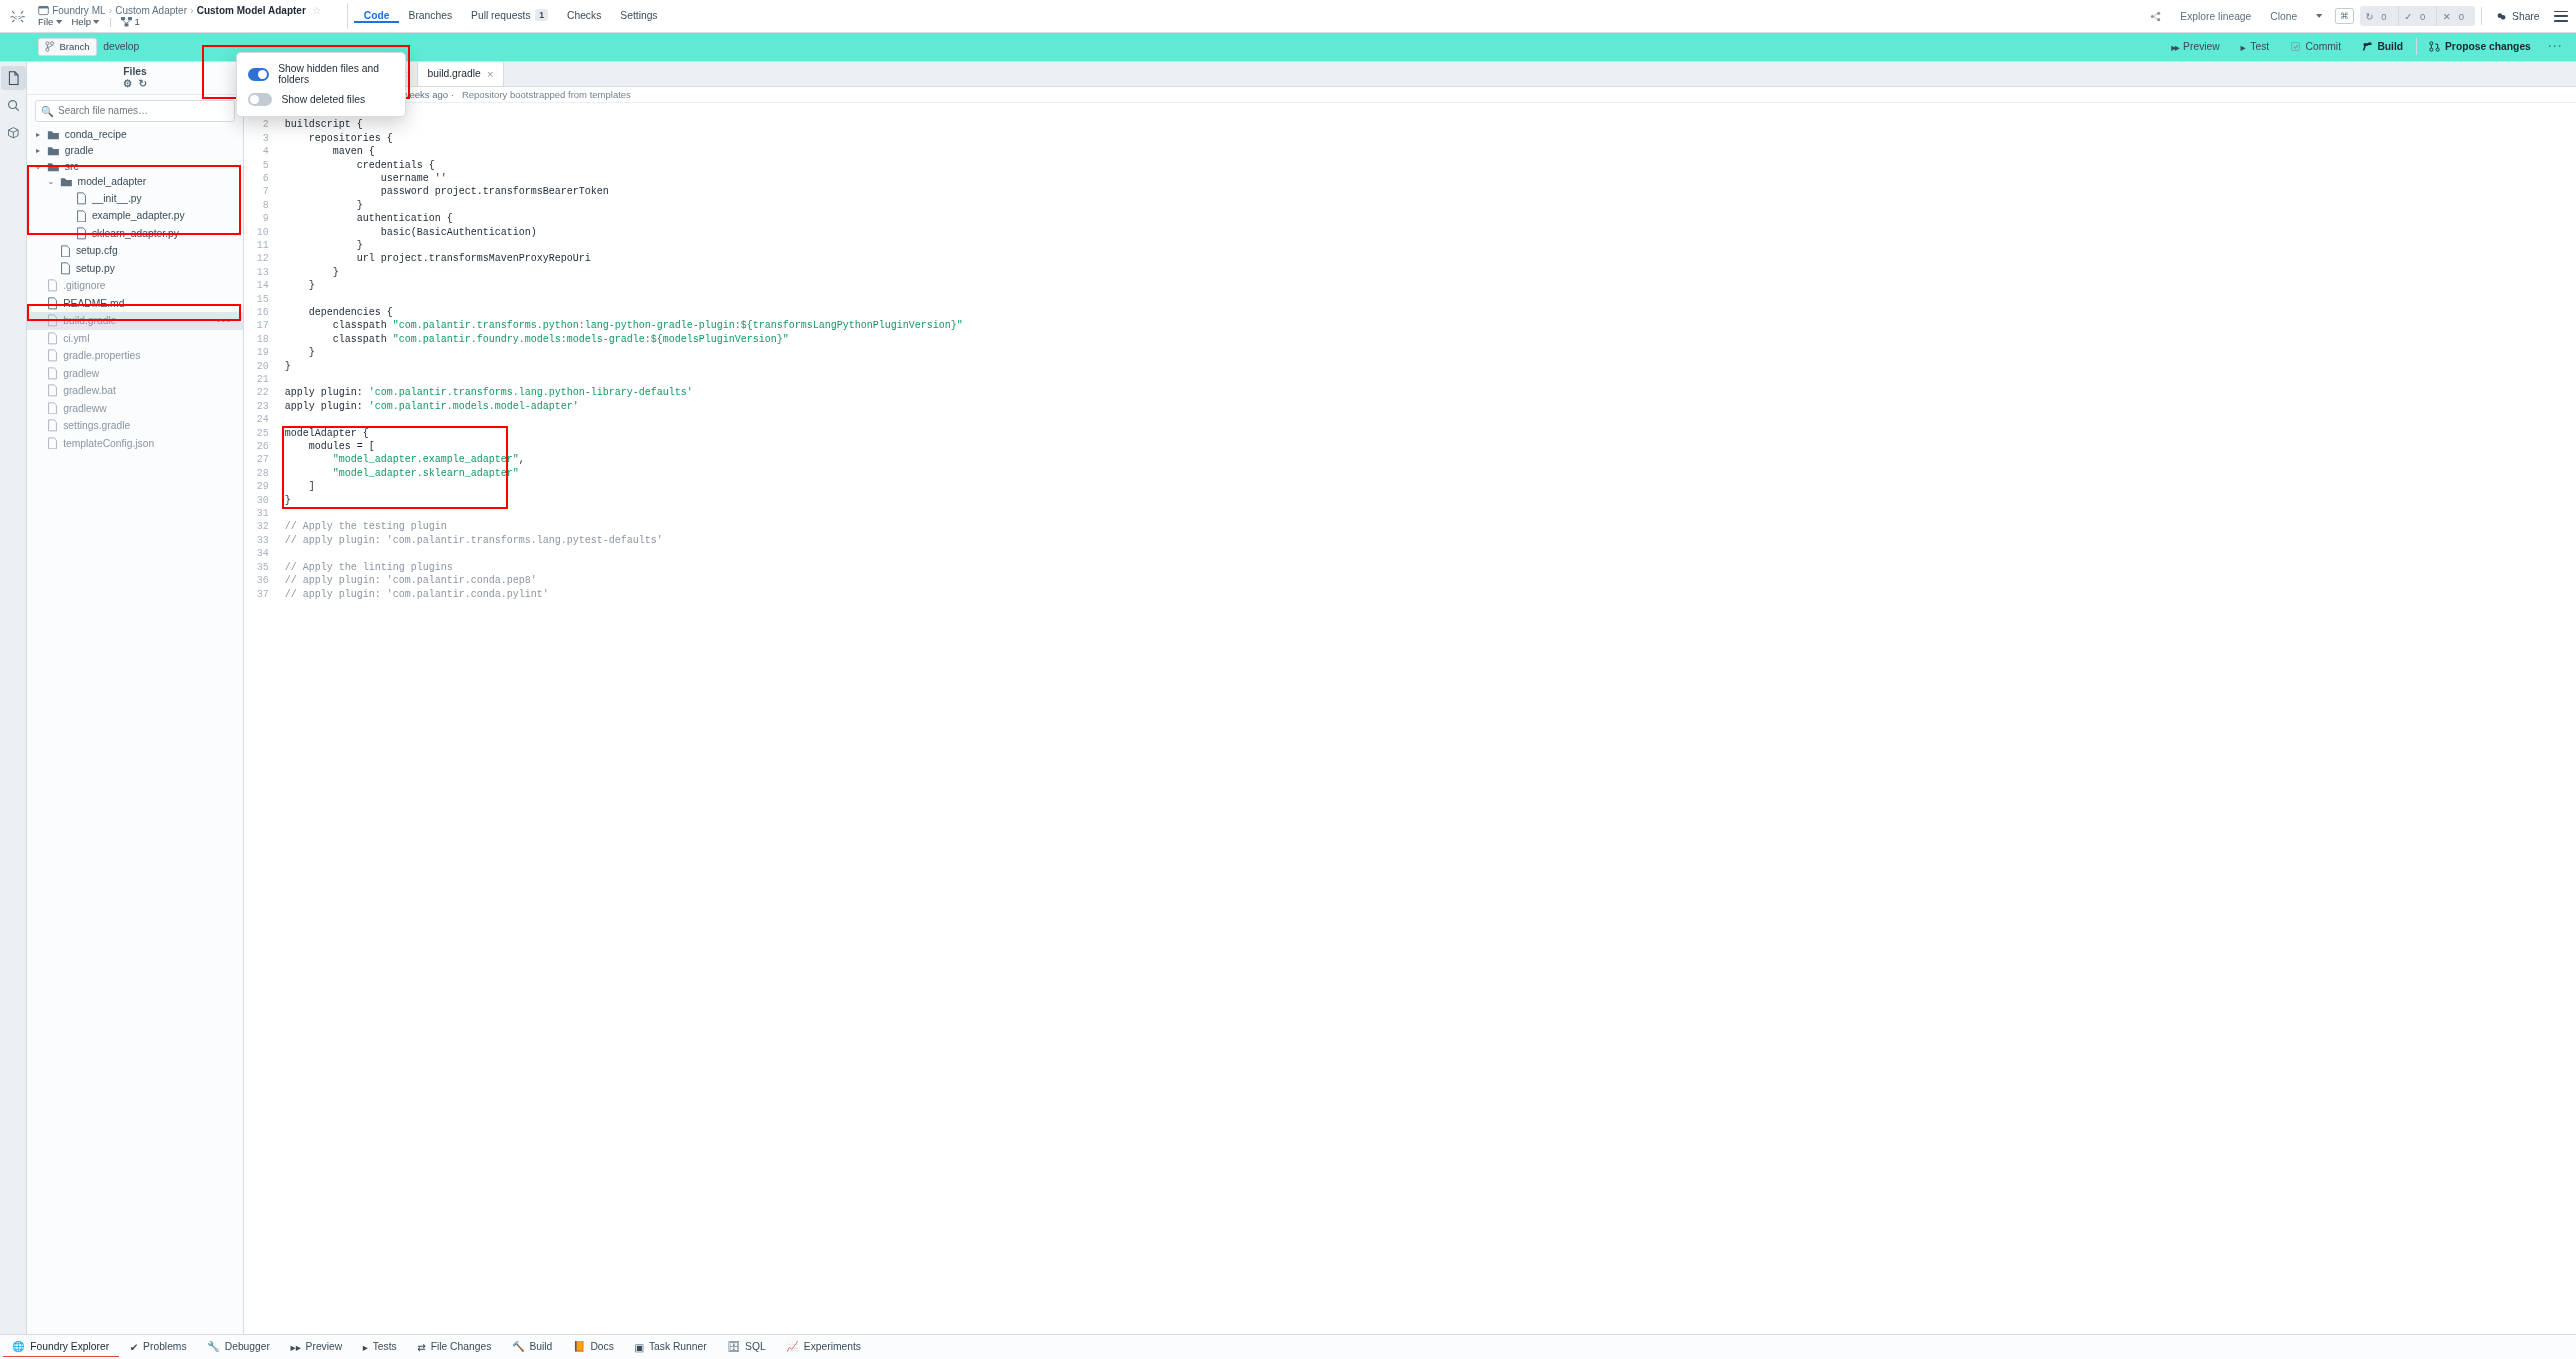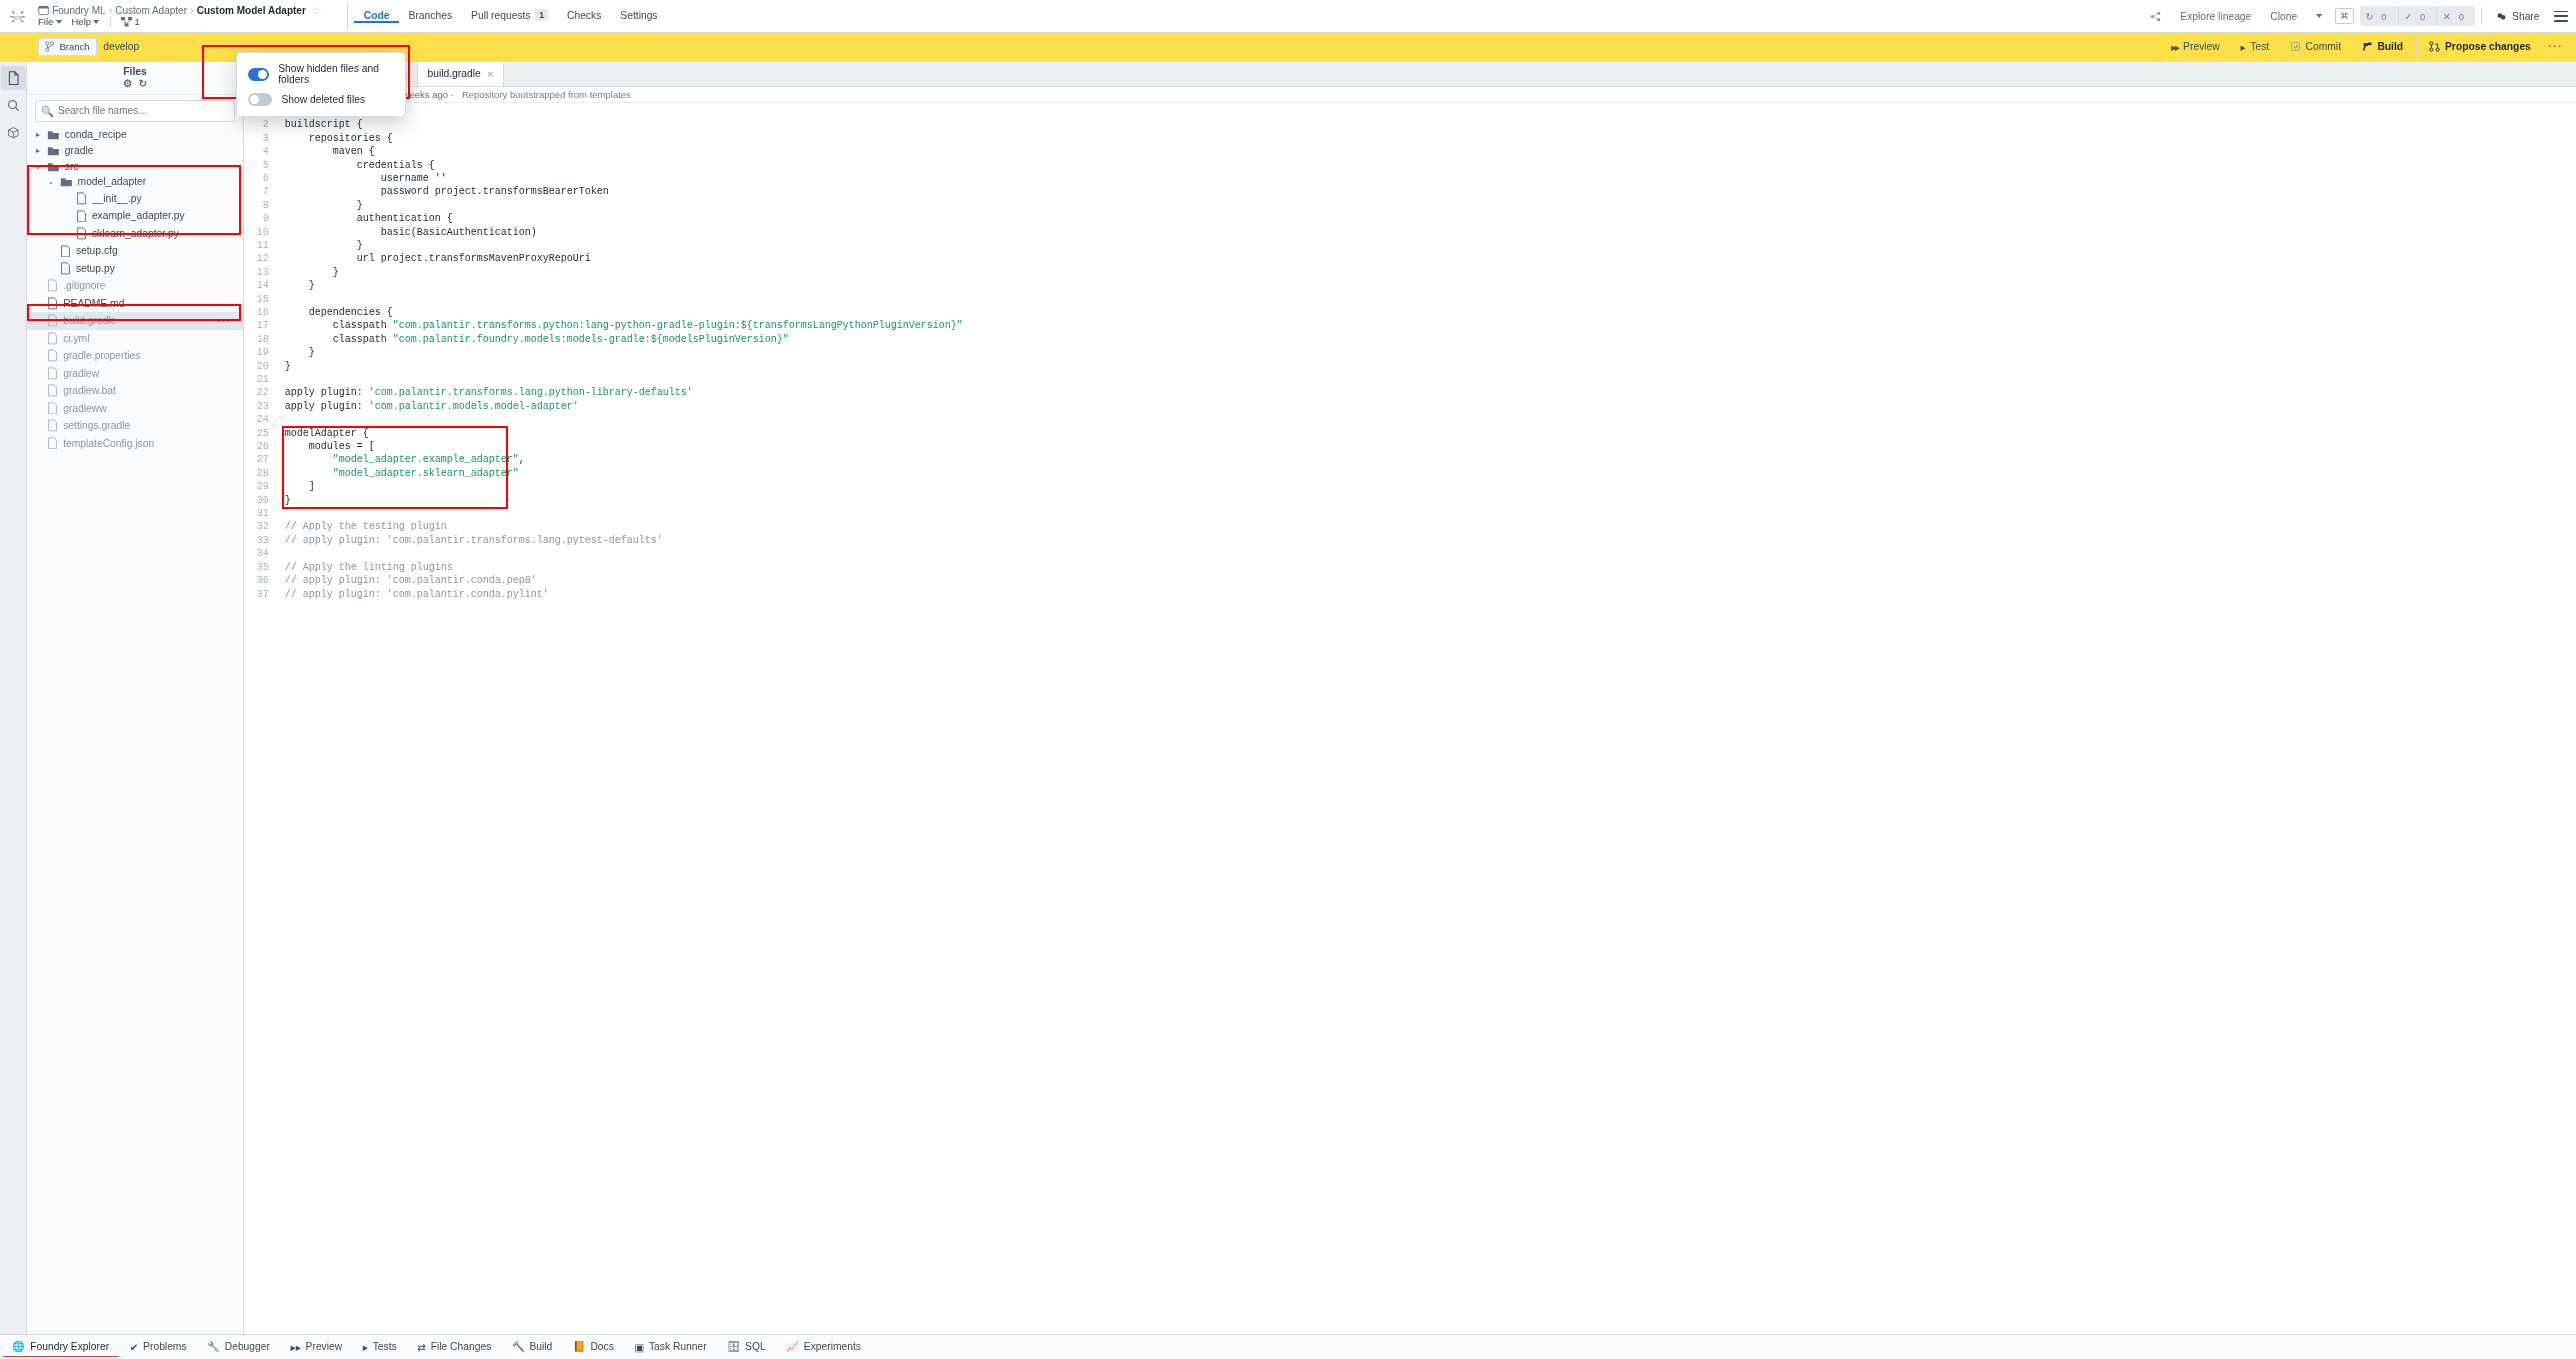--- a/index.html
+++ b/index.html
@@ -25,21 +25,21 @@
 .kbd { border: 0.8px solid #c2cad2; border-radius: 2.4px; padding: 1.6px 4px; font-size: 8.7px; color: #5c7080; }
 .status-group { display: flex; background: #e6eaef; border-radius: 2.4px; overflow: hidden; }
 .status-group span { display: flex; align-items: center; gap: 2.4px; padding: 2.4px 5.5px; color: #738091; font-size: 9.5px; }
 .status-group span + span { border-left: 0.8px solid #d6dbe0; }
 .share-btn { display: flex; align-items: center; gap: 4.7px; padding: 3.2px 8px; color: #394b59; cursor: pointer; }
 .hamburger { width: 14.2px; height: 11px; display: flex; flex-direction: column; justify-content: space-between; cursor: pointer; }
 .hamburger div { height: 1.6px; background: #394b59; border-radius: 0.8px; }
 .vdiv { width: 0.8px; height: 17.4px; background: #d6dbe0; }
 
 
-.branchbar { display: flex; align-items: center; justify-content: space-between; height: 28.5px; padding: 0 8px 0 38px; border-bottom: 0.8px solid #d6dbe0; background: #fde047; gap: 34px; }
+.branchbar { display: flex; align-items: center; justify-content: space-between; height: 28.5px; padding: 0 8px 0 38px; border-bottom: 0.8px solid #d6dbe0; background: #5eead4; gap: 34px; }
 .branch-left { display: flex; align-items: center; gap: 6.3px; }
 .branch-pill { display: flex; align-items: center; gap: 4.7px; border: 0.8px solid #d6dbe0; border-radius: 2.4px; padding: 2.4px 6.3px; font-size: 9.5px; color: #394b59; background: #f6f7f9; }
 .branch-name { font-size: 10.3px; color: #394b59; }
 .branch-right { display: flex; align-items: center; gap: 4.7px; }
 .abtn { display: inline-flex; align-items: center; gap: 4.7px; padding: 3.2px 8px; color: #394b59; background: transparent; border: none; border-radius: 2.4px; cursor: pointer; font-size: 10.3px; }
 .abtn.strong { font-weight: 600; color: #1b2733; }
 .more-dots { letter-spacing: 1.6px; font-weight: 700; padding: 0 4.7px; cursor: pointer; color: #5c7080; }
 
 
 .main { flex: 1; display: flex; min-height: 0; }

